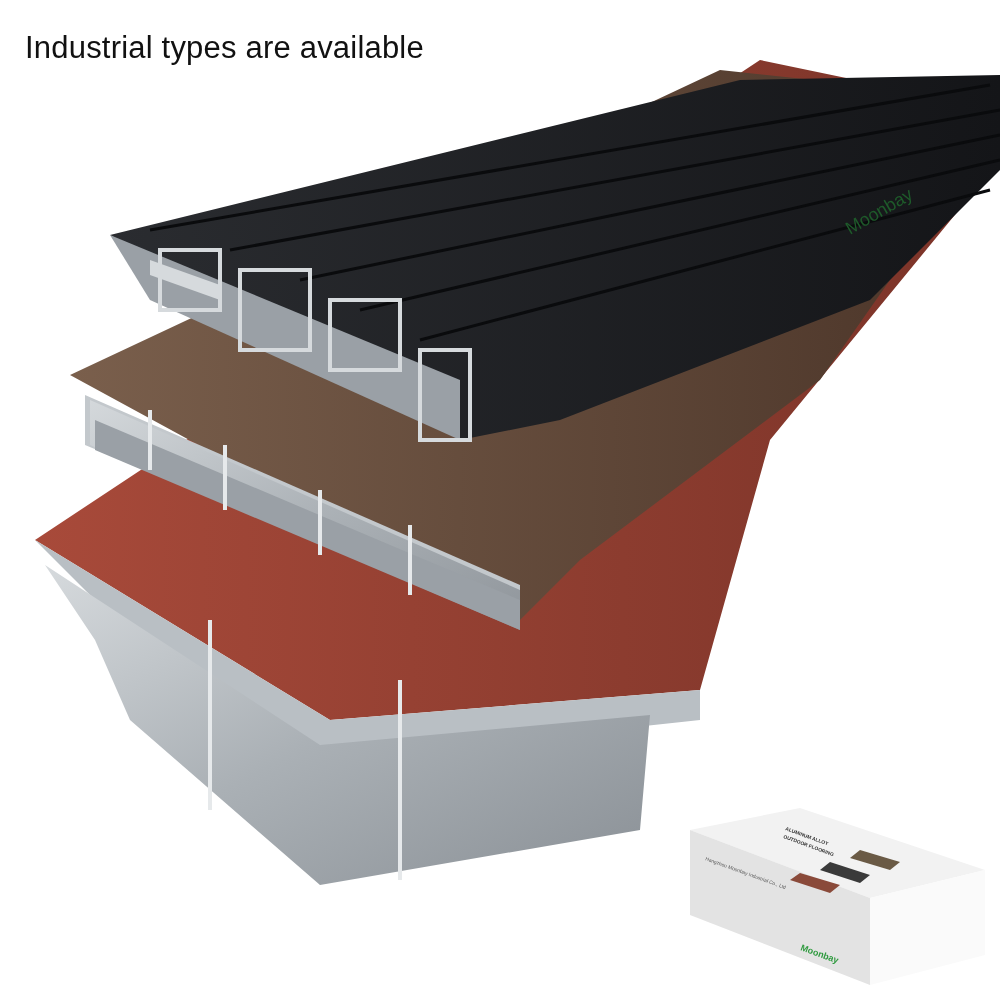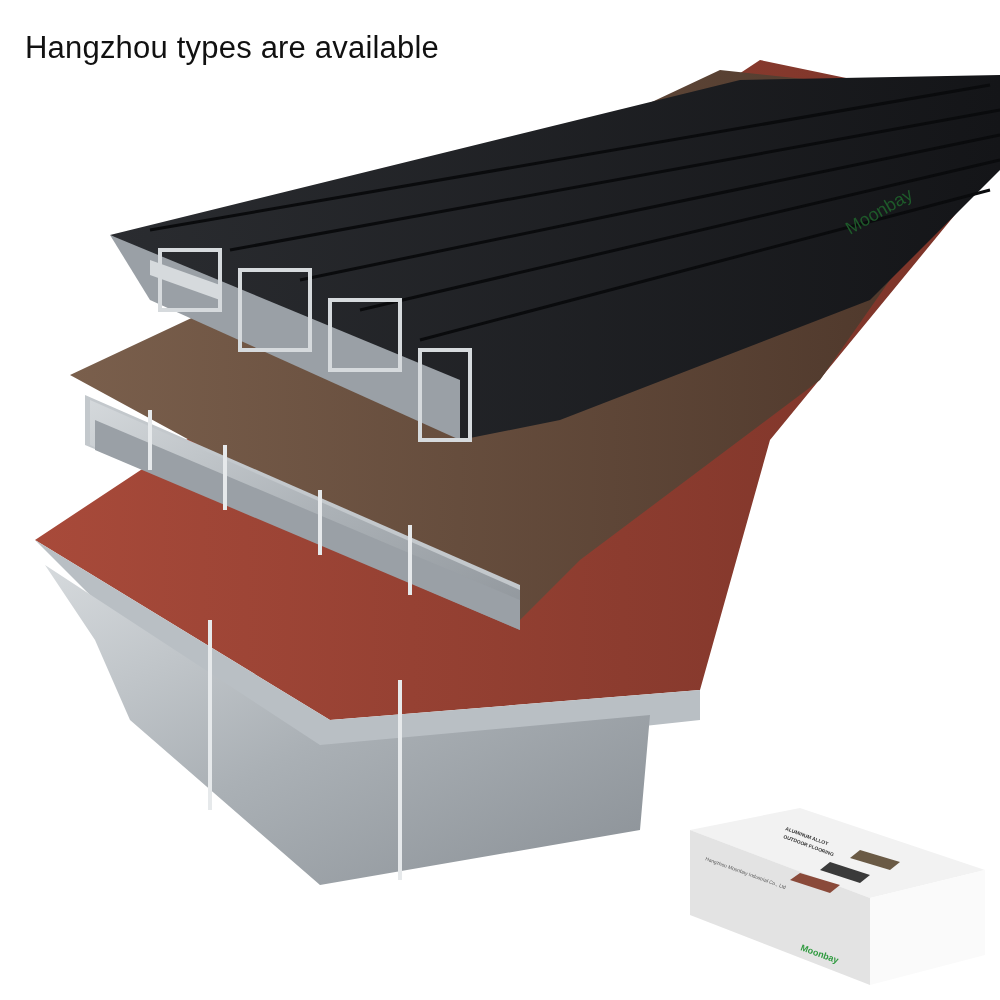--- a/index.html
+++ b/index.html
@@ -3,21 +3,21 @@
 <meta charset="utf-8">
 <style>
   html, body { margin: 0; padding: 0; background: #ffffff; }
   body { width: 1000px; height: 1000px; position: relative; overflow: hidden; font-family: "Liberation Sans", sans-serif; }
   .headline { position: absolute; left: 25px; top: 30px; font-size: 31px; color: #111; letter-spacing: 0.2px; }
   .scene { position: absolute; left: 0; top: 0; width: 1000px; height: 1000px; }
 </style>
 </head>
 <body>
 
-<div class="headline">Hangzhou types are available</div>
+<div class="headline">Industrial types are available</div>
 
 <svg class="scene" viewBox="0 0 1000 1000" xmlns="http://www.w3.org/2000/svg">
   <defs>
     <linearGradient id="alu" x1="0" y1="0" x2="1" y2="1">
       <stop offset="0" stop-color="#d6dadd"></stop>
       <stop offset="0.5" stop-color="#aab0b5"></stop>
       <stop offset="1" stop-color="#8a9096"></stop>
     </linearGradient>
     <linearGradient id="blk" x1="0" y1="0" x2="1" y2="0">
       <stop offset="0" stop-color="#2a2c30"></stop>

